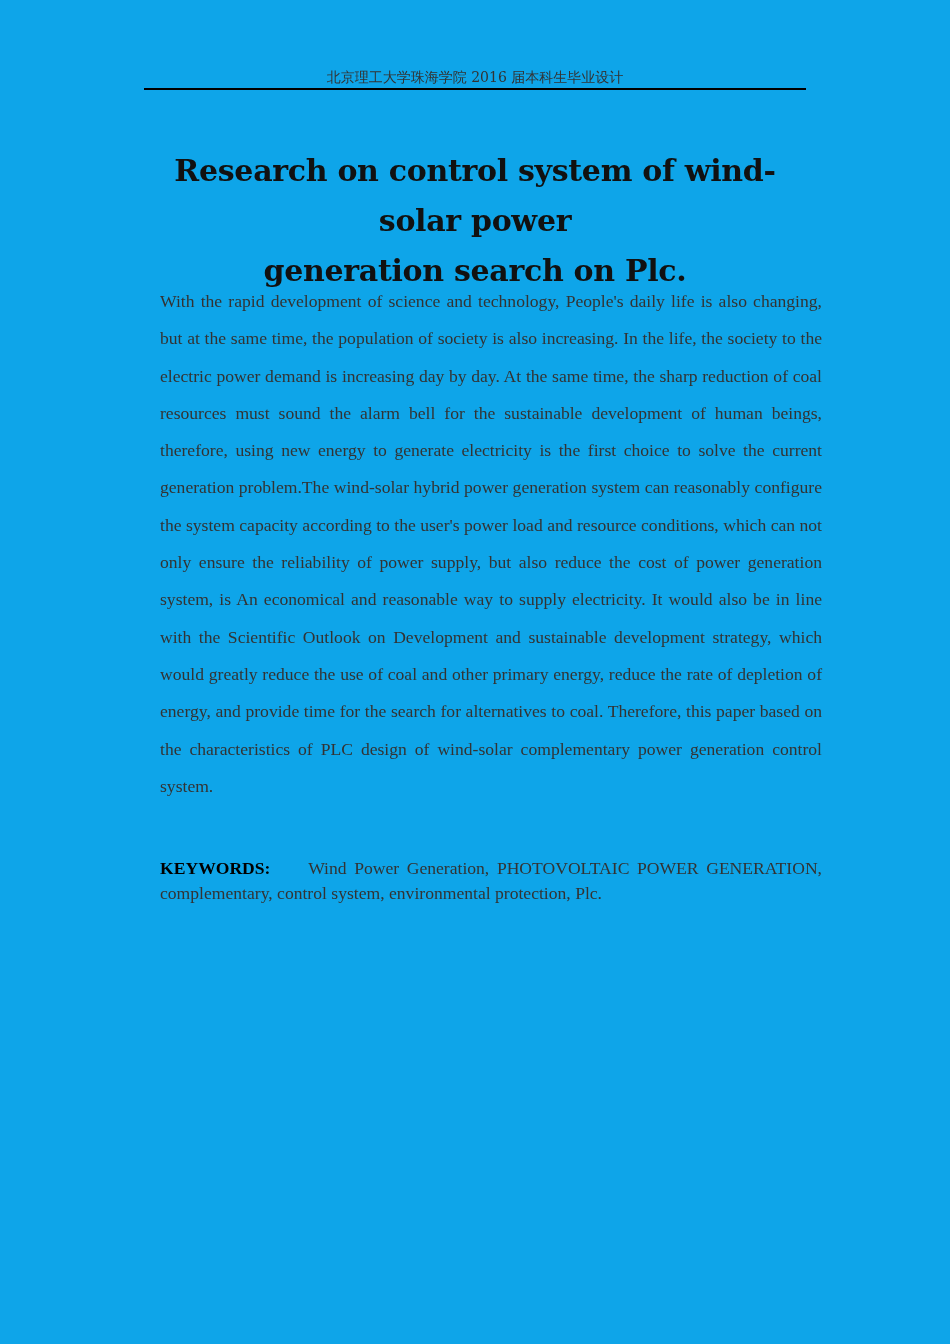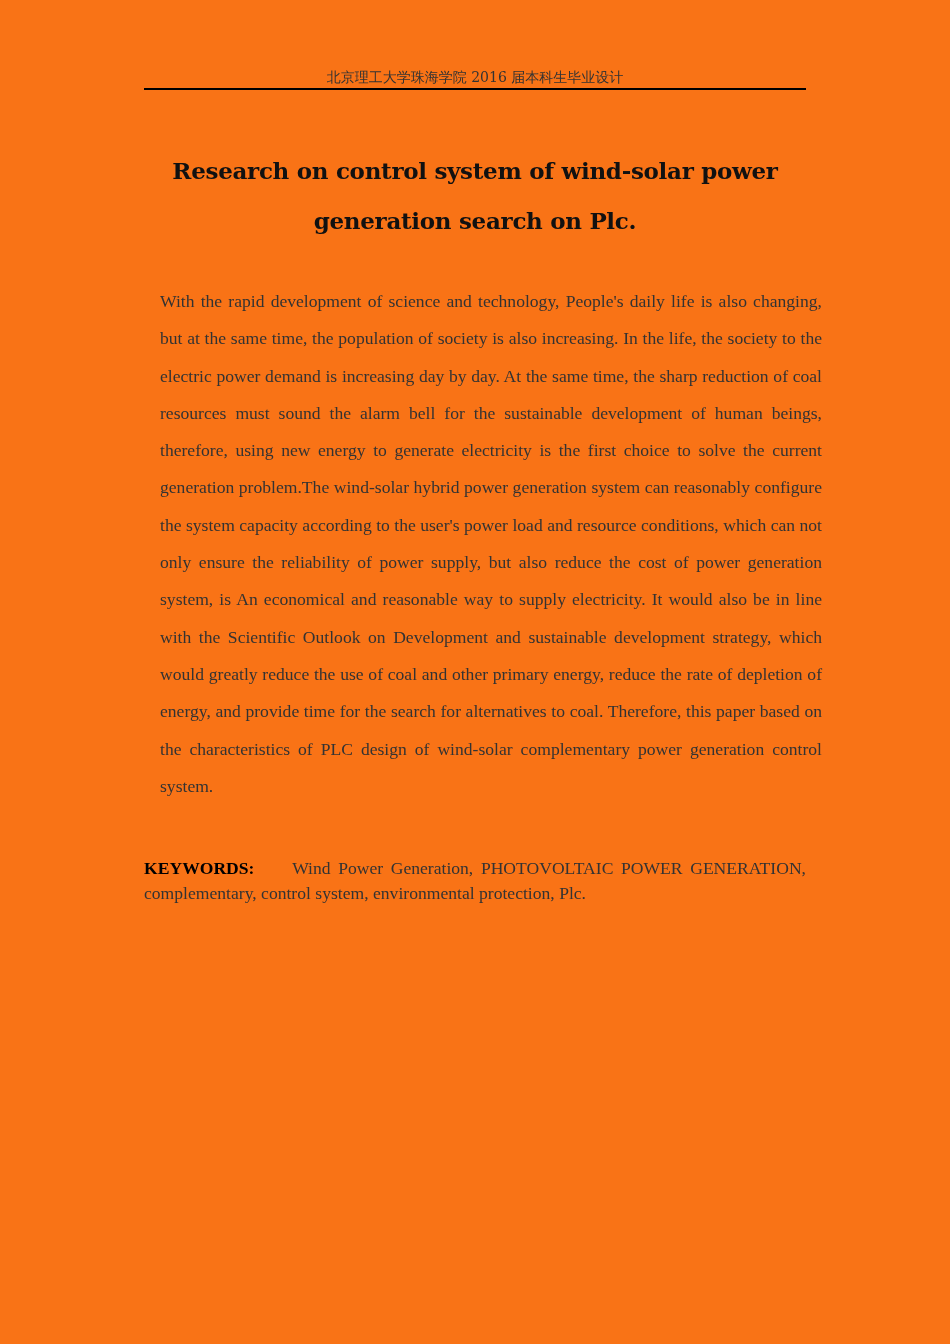--- a/index.html
+++ b/index.html
@@ -1,37 +1,37 @@
 <!DOCTYPE html>
 <html><head>
 <meta charset="utf-8">
 <style>
   html, body { margin: 0; padding: 0; background: #ffffff; }
   body { width: 950px; height: 1344px; position: relative; overflow: hidden; }
-  .page { position: absolute; left: 0; top: 0; width: 950px; height: 1344px; background: #f97316; }
+  .page { position: absolute; left: 0; top: 0; width: 950px; height: 1344px; background: #0ea5e9; }
   .header {
     position: absolute; left: 144px; top: 66px; width: 662px; height: 22px;
     border-bottom: 2px solid #000;
     text-align: center;
     font-family: "DejaVu Serif", serif; font-size: 14px; color: #333;
     line-height: 22px;
   }
   .title {
     position: absolute; left: 144px; top: 146px; width: 662px;
     text-align: center;
-    font-family: "DejaVu Serif", serif; font-weight: bold; font-size: 23px;
+    font-family: "DejaVu Serif", serif; font-weight: bold; font-size: 30px;
     color: #111; line-height: 50px; letter-spacing: -0.3px;
   }
   .abstract {
     position: absolute; left: 144px; top: 267px; width: 662px;
     font-family: "Liberation Serif", serif; font-size: 17.6px; color: #333;
     line-height: 37.3px; text-align: justify; margin: 16px;
   }
   .keywords {
-    position: absolute; left: 144px; top: 856px; width: 662px;
+    position: absolute; left: 160px; top: 856px; width: 662px;
     font-family: "Liberation Serif", serif; font-size: 17.6px; color: #333;
     line-height: 25px; text-align: justify; text-align-last: left; margin: 0;
   }
   .keywords .kw-label { font-weight: bold; color: #000; }
 </style>
 </head>
 <body>
 
 <div class="page">
   <div class="header">北京理工大学珠海学院 2016 届本科生毕业设计</div>

